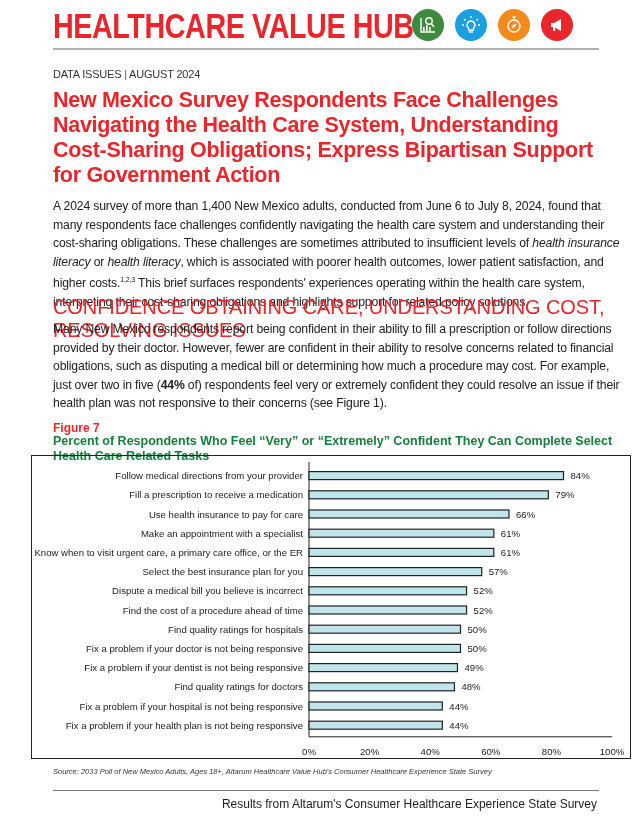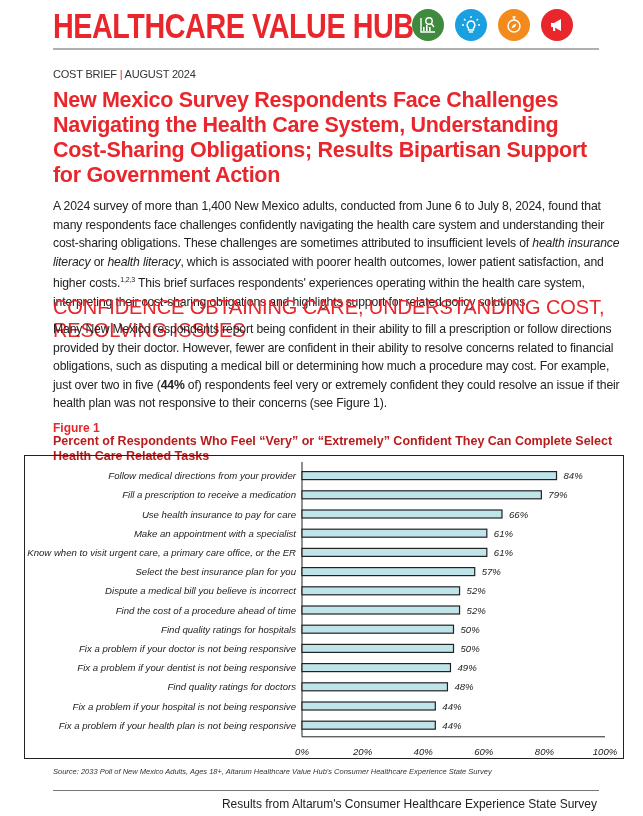--- a/index.html
+++ b/index.html
@@ -9,22 +9,22 @@
   .icon { width:32px; height:32px; border-radius:50%; display:flex; align-items:center; justify-content:center; }
   .header-rule { position:absolute; left:53px; top:48px; width:546px; height:2px; background:#b0b0b0; }
   .kicker { position:absolute; left:53px; top:68px; font-size:11px; color:#333; letter-spacing:-0.2px; }
   .kicker .sep { color:#e8262b; }
   .title { position:absolute; left:53px; top:88px; width:560px; font-size:21.5px; line-height:25px; font-weight:bold; color:#e8262b; letter-spacing:-0.3px; }
   .para { position:absolute; left:53px; width:570px; font-size:12.2px; line-height:18.5px; color:#222; letter-spacing:-0.15px; }
   .p1 { top:197px; }
   .p2 { top:320px; }
   .section { position:absolute; left:53px; top:296px; font-size:20px; color:#e8262b; letter-spacing:-0.1px; }
   .fig-label { position:absolute; left:53px; top:421px; font-size:12px; color:#e8262b; font-weight:bold; }
-  .fig-title { position:absolute; left:53px; top:434px; width:560px; font-size:12.5px; line-height:15px; font-weight:bold; color:#b91c1c; }
-  .chart-box { position:absolute; left:24px; top:455px; width:600px; height:304px; border:1.5px solid #222; box-sizing:border-box;font-style:italic; }
+  .fig-title { position:absolute; left:53px; top:434px; width:560px; font-size:12.5px; line-height:15px; font-weight:bold; color:#15803d; }
+  .chart-box { position:absolute; left:31px; top:455px; width:600px; height:304px; border:1.5px solid #222; box-sizing:border-box; }
   .source { position:absolute; left:53px; top:767px; font-size:7.5px; font-style:italic; color:#333; }
   .footer-rule { position:absolute; left:53px; top:790px; width:546px; height:1px; background:#777; }
   .footer { position:absolute; right:46px; top:797px; font-size:12px; color:#222;margin-left:8px; }
   sup { font-size:7px; }
   .bold { font-weight:bold; }
 </style>
 </head>
 <body>
 
 <div class="brand">HEALTHCARE VALUE HUB</div>
@@ -66,34 +66,34 @@
     <svg width="20" height="20" viewBox="0 0 20 20">
         <path d="M4 8 h3 l7 -4 v12 l-7 -4 h-3 z" fill="#fff"></path>
         <rect x="6" y="12" width="2.2" height="4" fill="#fff"></rect>
       </svg>
   </div>
 </div>
 
 <div class="header-rule"></div>
 
 <div class="kicker">
-  <span>COST BRIEF</span>
+  <span>DATA ISSUES</span>
   <span class="sep">|</span>
   <span>AUGUST 2024</span>
 </div>
 
-<div class="title">New Mexico Survey Respondents Face Challenges Navigating the Health Care System, Understanding Cost-Sharing Obligations; Results Bipartisan Support for Government Action</div>
+<div class="title">New Mexico Survey Respondents Face Challenges Navigating the Health Care System, Understanding Cost-Sharing Obligations; Express Bipartisan Support for Government Action</div>
 
 <p class="para p1" style="margin:0"><span>A 2024 survey of more than 1,400 New Mexico adults, conducted from June 6 to July 8, 2024, found that many respondents face challenges confidently navigating the health care system and understanding their cost-sharing obligations. These challenges are sometimes attributed to insufficient levels of </span><i>health insurance literacy</i><span> or </span><i>health literacy</i><span>, which is associated with poorer health outcomes, lower patient satisfaction, and higher costs.</span><sup>1,2,3</sup><span> This brief surfaces respondents' experiences operating within the health care system, interpreting their cost-sharing obligations and highlights support for related policy solutions.</span></p>
 
 <div class="section">CONFIDENCE OBTAINING CARE, UNDERSTANDING COST, RESOLVING ISSUES</div>
 
 <p class="para p2" style="margin:0"><span>Many New Mexico respondents report being confident in their ability to fill a prescription or follow directions provided by their doctor. However, fewer are confident in their ability to resolve concerns related to financial obligations, such as disputing a medical bill or determining how much a procedure may cost. For example, just over two in five (</span><span class="bold">44%</span><span> of) respondents feel very or extremely confident they could resolve an issue if their health plan was not responsive to their concerns (see Figure 1).</span></p>
 
-<div class="fig-label">Figure 1</div>
+<div class="fig-label">Figure 7</div>
 <div class="fig-title">Percent of Respondents Who Feel “Very” or “Extremely” Confident They Can Complete Select Health Care Related Tasks</div>
 
 <div class="chart-box">
   <svg id="chart" width="597" height="302" style="position:absolute;left:0;top:0">
       <line x1="277" y1="6" x2="277" y2="280.8" stroke="#222" stroke-width="1"></line>
       <line x1="277" y1="280.8" x2="580" y2="280.8" stroke="#222" stroke-width="1"></line>
       <text x="271" y="23.1" text-anchor="end" font-size="9.6" fill="#222" font-family="Liberation Sans, sans-serif">Follow medical directions from your provider</text>
       <rect x="277" y="15.600000000000001" width="254.51999999999998" height="8" fill="#bfe5ea" stroke="#222222" stroke-width="1.2"></rect>
       <text x="538.52" y="23.1" font-size="9.6" fill="#222" font-family="Liberation Sans, sans-serif">84%</text>
       <text x="271" y="42.3" text-anchor="end" font-size="9.6" fill="#222" font-family="Liberation Sans, sans-serif">Fill a prescription to receive a medication</text>

